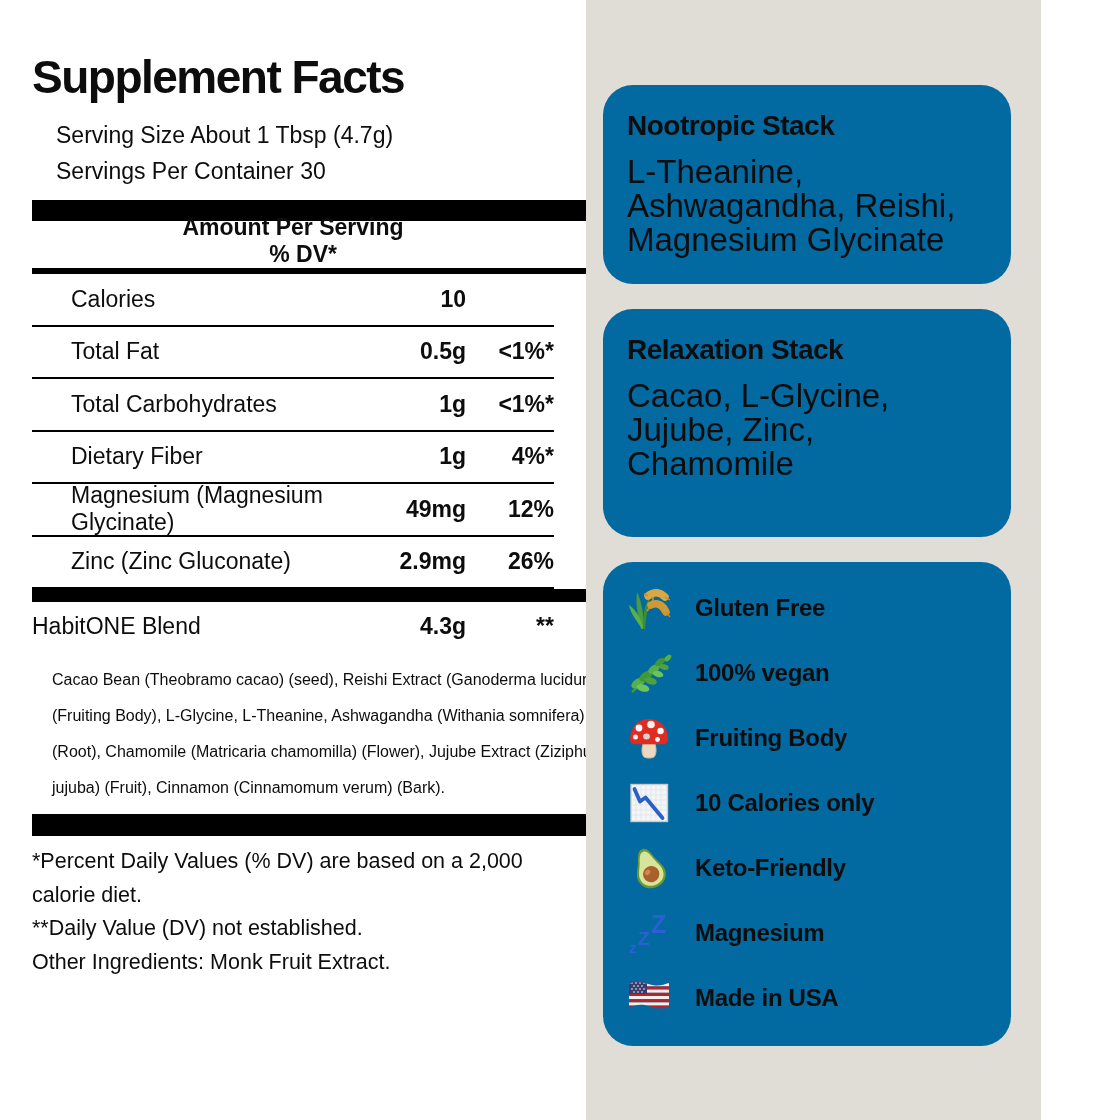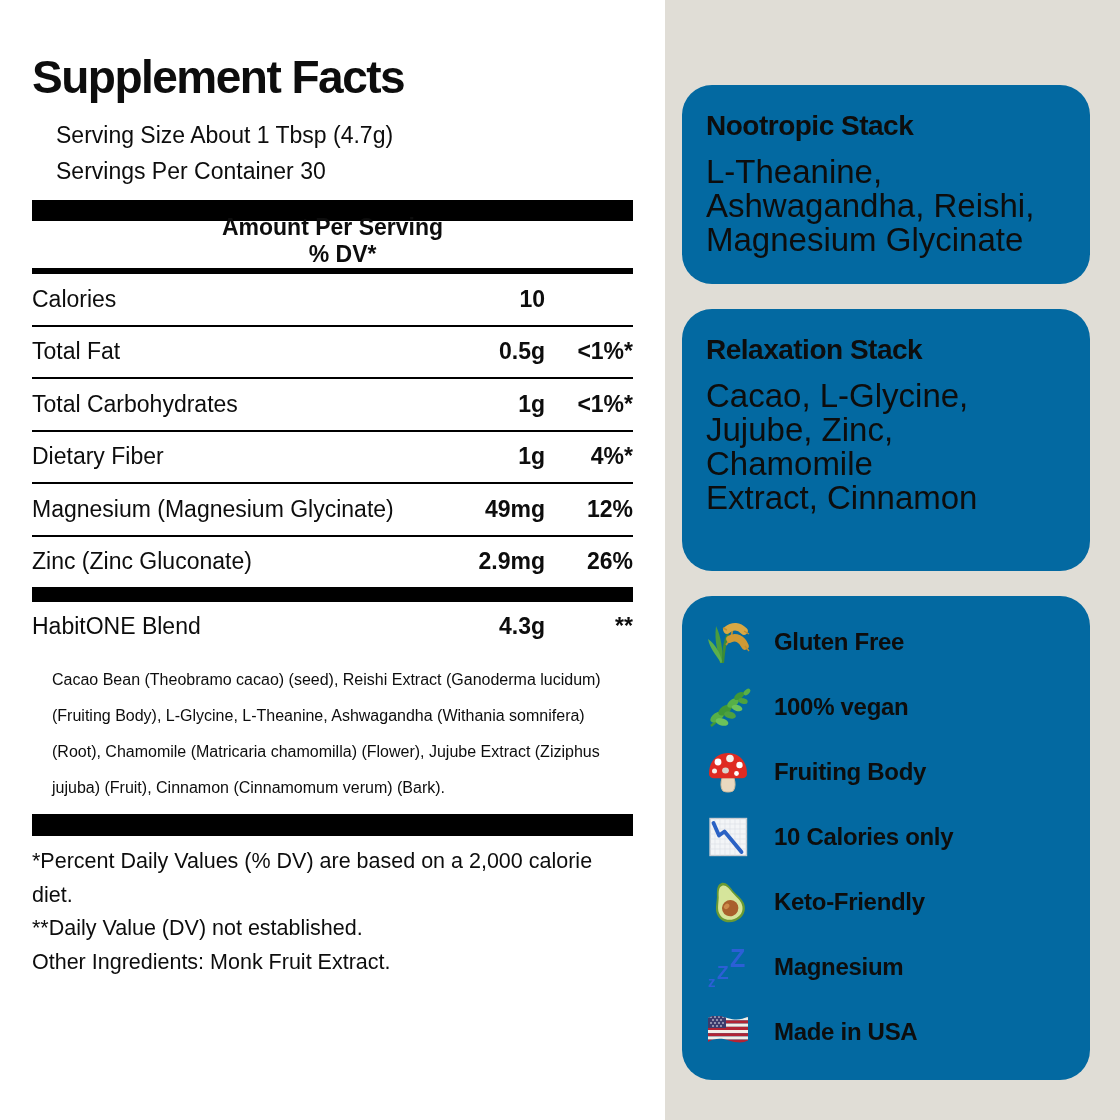--- a/index.html
+++ b/index.html
@@ -4,34 +4,34 @@
 <style>
   * { margin:0; padding:0; box-sizing:border-box; }
   html,body { width:1120px; height:1120px; }
   body {
     font-family:"Liberation Sans","DejaVu Sans",sans-serif;
     color:#0d0d0d; background:#ffffff;
   }
   .page { width:1120px; height:1120px; display:flex; overflow:hidden; }
 
   
-  .label-panel { width:665px; height:1120px; background:#ffffff; padding:0 32px; }
+  .label-panel { width:586px; height:1120px; background:#ffffff; padding:0 32px; }
   .sf-title { font-size:46px; font-weight:bold; letter-spacing:-1.5px; margin-top:54px; line-height:1; }
   .serving-block { margin-top:17px; font-size:23px; line-height:36px;margin-left:24px; }
   .black-bar { background:#000; width:601px; }
   .bar-top { height:21px; margin-top:11px; }
   .bar-mid { height:13px; }
   .bar-bottom { height:22px; margin-top:8px; }
   .thick-line { height:6px; background:#000; width:601px; }
   .col-head { height:47px; display:flex; align-items:center; justify-content:flex-end; font-size:23px; font-weight:bold;flex-direction:column; }
   .col-head .amount-h { text-align:right; }
   .col-head .dv-h { width:88px; text-align:right; }
   .t-row { height:52.5px; display:flex; align-items:center; font-size:23px; border-bottom:2.5px solid #000; }
   .t-row:last-of-type { border-bottom:none; }
-  .t-row .r-name { flex:1; }
+  .t-row .r-name { flex:1;margin-left:39px; }
   .t-row .r-amt { width:125px; text-align:right; font-weight:bold; }
   .t-row .r-dv { width:88px; text-align:right; font-weight:bold; }
   .blend-row { height:49px; display:flex; align-items:center; font-size:23px; }
   .blend-row .r-name { flex:1; }
   .blend-row .r-amt { width:125px; text-align:right; font-weight:bold; }
   .blend-row .r-dv { width:88px; text-align:right; font-weight:bold; }
   .ingredients { margin-left:20px; width:560px; font-size:16px; line-height:36px; margin-top:11px; }
   .footnotes { margin-top:9px; font-size:21.5px; line-height:33.5px; }
 
   
@@ -129,21 +129,20 @@
         <div>Ashwagandha, Reishi,</div>
         <div>Magnesium Glycinate</div>
       </div>
     </div>
 
     <div class="card stack-card tall">
       <div class="card-title">Relaxation Stack</div>
       <div class="card-body">
         <div>Cacao, L-Glycine,</div>
         <div>Jujube, Zinc, Chamomile</div>
-        <div>Extract, Cinnamon</div>
       </div>
     </div>
 
     <div class="card features-card">
 
       <div class="feature">
         <span class="f-icon">
           <svg width="46" height="46" viewBox="0 0 46 46">
             <path d="M15 44 C13 30 9 24 11 7 C16 17 18 32 18 44 Z" fill="#4a9c3e"></path>
             <path d="M16 44 C10 34 5 30 3 20 C11 26 15 34 17 42 Z" fill="#5cb04c"></path>

